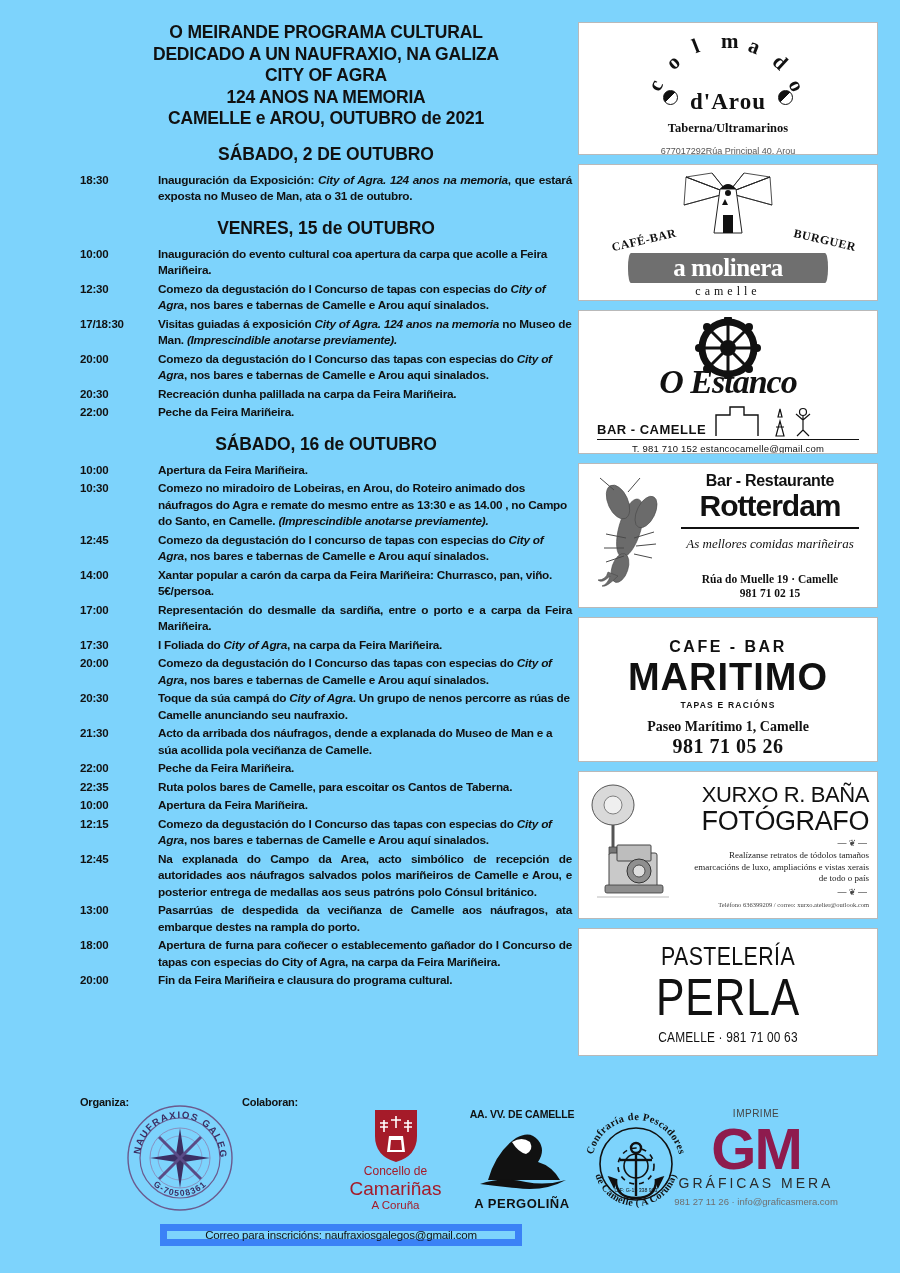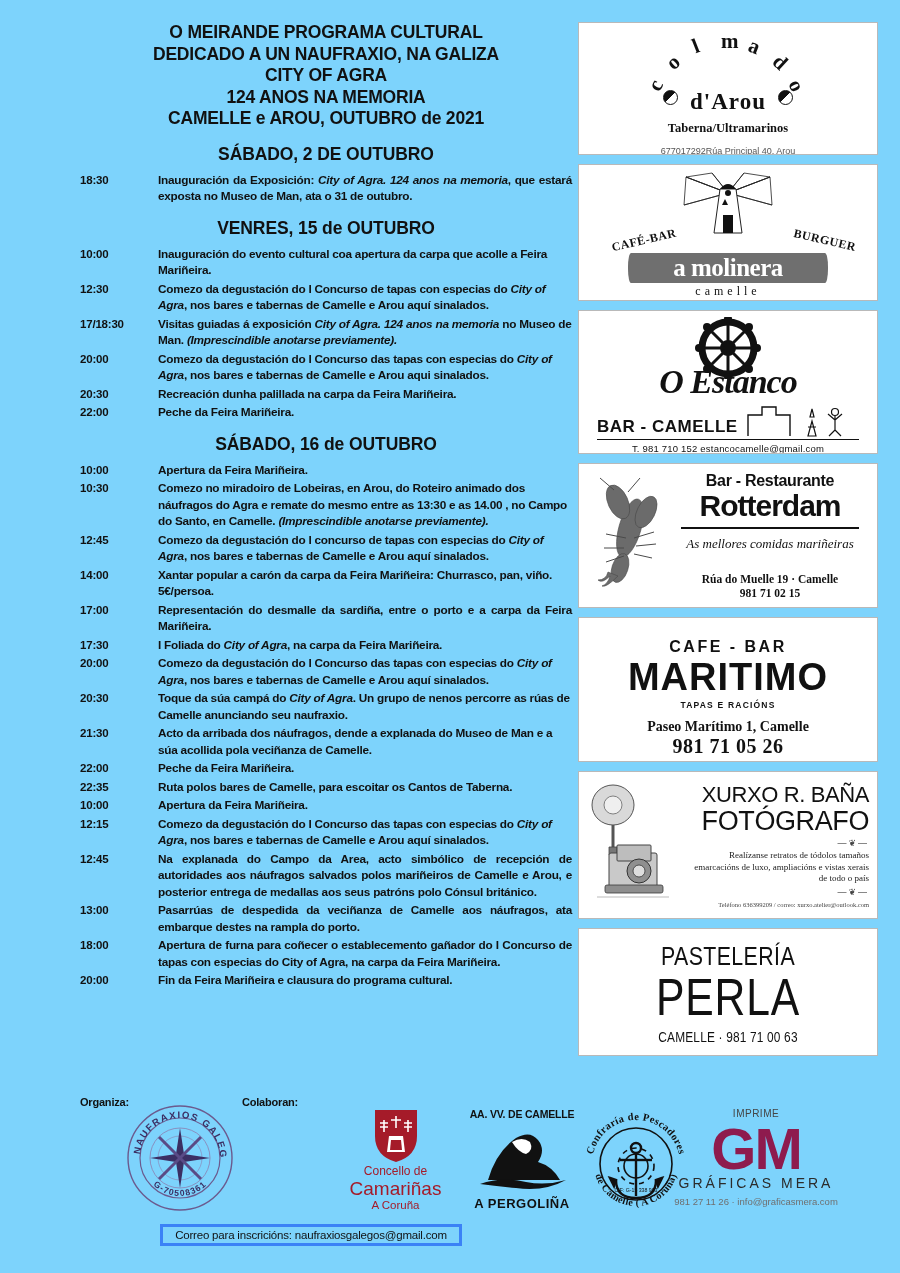--- a/index.html
+++ b/index.html
@@ -204,21 +204,21 @@
     letter-spacing: -1px;
   }
   .estanco-row {
     display: flex; align-items: flex-end;
     padding: 0 18px;
     margin-top: 2px;
   }
   .estanco-bar {
     font-family: "Liberation Sans", sans-serif;
     font-weight: bold;
-    font-size: 17px;
+    font-size: 13px;
     letter-spacing: 0.5px;
   }
   .estanco-rule {
     border-top: 1.2px solid #111;
     margin: 2px 18px 0 18px;
   }
   .estanco-l1, .estanco-l2 {
     text-align: center;
     font-size: 9.5px;
     font-family: "Liberation Sans", sans-serif;
@@ -421,23 +421,23 @@
     font-family: "Liberation Sans", sans-serif;
     font-size: 9.5px;
     color: #6f6f6f;
     margin-top: 5px;
   }
 
   .email-box {
     position: absolute;
     left: 160px;
     top: 1224px;
-    width: 302px;
+    width: 362px;
     height: 22px;
-    border: 3px solid #3b82f6;
+    border: 7px solid #3b82f6;
     display: flex;
     align-items: center;
     justify-content: center;
     font-family: "Liberation Sans", sans-serif;
     font-size: 11.5px;
     letter-spacing: -0.2px;
     box-sizing: border-box;
   }
 </style>
 </head>

